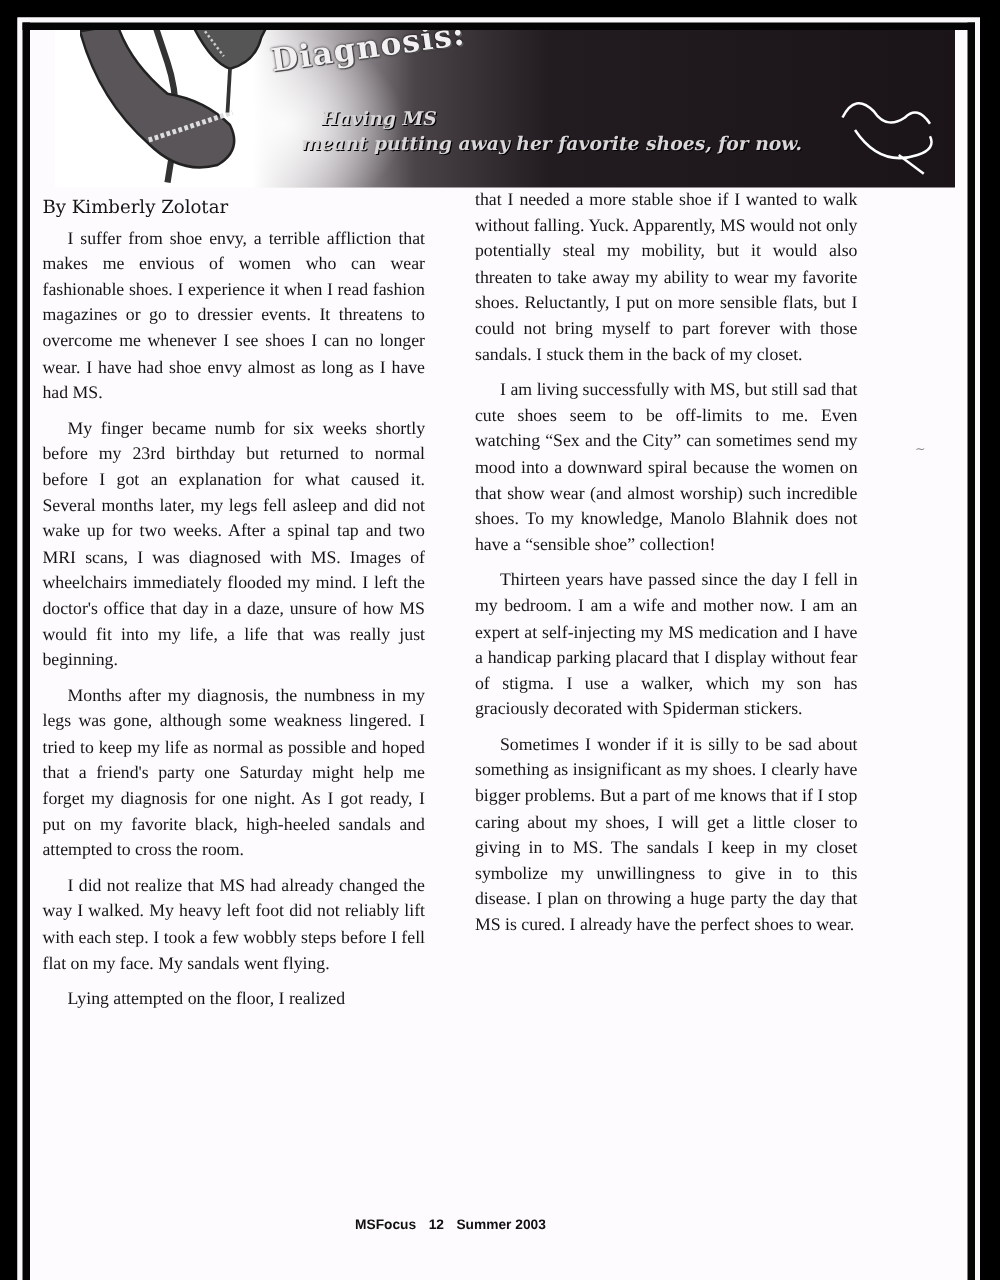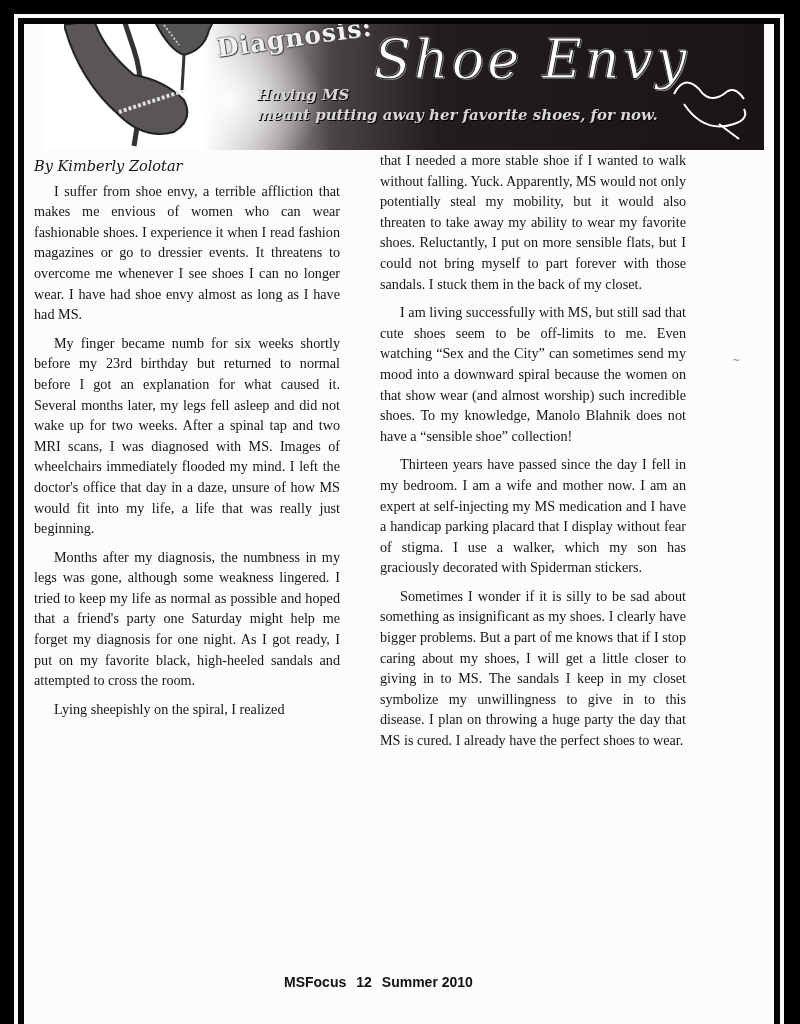--- a/index.html
+++ b/index.html
@@ -50,40 +50,40 @@
     -webkit-text-stroke: 1px #222;
     text-shadow: 1px 1px 0 #999, -1px -1px 0 #888;
   }
   .banner-sub1, .banner-sub2 {
     position: absolute;
     font-family: "DejaVu Serif", serif; font-style: italic; font-weight: bold;
     font-size: 15px; color: #d9d6d8;
     text-shadow: 1px 1px 0 #000;
   }
   .banner-sub1 { left: 213px; top: 62px; }
-  .banner-sub2 { left: 213px; top: 82px; }
+  .banner-sub2 { left: 197px; top: 82px; }
   .shoe-deco {
     position: absolute; left: 620px; top: 40px;
   }
   
   .col {
     position: absolute; top: 126px;
     font-family: "DejaVu Serif", serif; font-size: 14.2px; line-height: 20.6px;
     color: #151515; text-align: justify;
   }
   .col-left { left: 10px; width: 306px; }
   .col-right { left: 356px; width: 306px; }
   .byline {
-    font-style: italic; font-size: 14.5px; margin: 6px 0 4px 0;
+    font-size: 14.5px; margin: 6px 0 4px 0;
   }
   .para { text-indent: 20px; margin: 0 0 8px 0; hyphens: manual; font-family: Liberation Serif, serif; }
   .para.noindent { text-indent: 0; }
   .footer {
     position: absolute; left: 260px; top: 950px;
-    font-family: "Liberation Sans", sans-serif; font-size: 14px; font-weight: bold;
+    font-family: "Liberation Sans", sans-serif; font-size: 11px; font-weight: bold;
     color: #111; display: flex; gap: 10px; align-items: center;
   }
   .footer .pnum { font-weight: bold; }
   .footer .season { font-weight: bold; }
   .speck { position: absolute; color: #888; font-size: 10px; }
 </style>
 </head>
 <body>
 
 <div class="frame-white"></div>
@@ -95,45 +95,45 @@
     <div class="fade"></div>
     <svg class="shoe" width="160" height="130" viewBox="0 0 160 130">
       <path d="M60 0 L70 30 Q80 60 75 95 L70 126" stroke="#333" stroke-width="5" fill="none"></path>
       <path d="M0 5 Q15 60 55 95 Q80 120 110 112 Q130 100 120 80 Q100 60 70 55 Q40 30 30 0 Z" fill="#5a5558" stroke="#222" stroke-width="2"></path>
       <path d="M55 92 L122 70" stroke="#ddd" stroke-width="4" stroke-dasharray="3 2"></path>
       <path d="M90 0 Q105 30 120 35 Q140 30 145 10 L150 0 Z" fill="#555" stroke="#222" stroke-width="2"></path>
       <path d="M120 35 L118 70" stroke="#333" stroke-width="3"></path>
       <path d="M100 5 L115 25" stroke="#ccc" stroke-width="2" stroke-dasharray="2 2"></path>
     </svg>
     <div class="banner-diag">Diagnosis:</div>
-    <div class="banner-title">Shoe Envy</div>
     <div class="banner-sub1">Having MS</div>
     <div class="banner-sub2">meant putting away her favorite shoes, for now.</div>
     <svg class="shoe-deco" width="90" height="80" viewBox="0 0 90 80">
       <path d="M10 30 Q20 10 35 25 Q45 40 60 30 Q70 20 80 35" stroke="#fff" stroke-width="2" fill="none"></path>
       <path d="M20 40 Q40 70 70 60 Q85 55 80 45" stroke="#fff" stroke-width="2" fill="none"></path>
       <path d="M55 60 L75 75" stroke="#fff" stroke-width="2"></path>
     </svg>
   </div>
 
   <div class="col col-left">
     <div class="byline">By Kimberly Zolotar</div>
     <p class="para">I suffer from shoe envy, a terrible affliction that makes me envious of women who can wear fashionable shoes. I experience it when I read fashion magazines or go to dressier events. It threatens to overcome me whenever I see shoes I can no longer wear. I have had shoe envy almost as long as I have had MS.</p>
     <p class="para">My finger became numb for six weeks shortly before my 23rd birthday but returned to normal before I got an explanation for what caused it. Several months later, my legs fell asleep and did not wake up for two weeks. After a spinal tap and two MRI scans, I was diagnosed with MS. Images of wheelchairs immediately flooded my mind. I left the doctor's office that day in a daze, unsure of how MS would fit into my life, a life that was really just beginning.</p>
     <p class="para">Months after my diagnosis, the numbness in my legs was gone, although some weakness lingered. I tried to keep my life as normal as possible and hoped that a friend's party one Saturday might help me forget my diagnosis for one night. As I got ready, I put on my favorite black, high-heeled sandals and attempted to cross the room.</p>
-    <p class="para">Lying sheepishly on the spiral, I realized</p>
+    <p class="para">I did not realize that MS had already changed the way I walked. My heavy left foot did not reliably lift with each step. I took a few wobbly steps before I fell flat on my face. My sandals went flying.</p>
+    <p class="para">Lying attempted on the floor, I realized</p>
   </div>
 
   <div class="col col-right">
     <p class="para noindent">that I needed a more stable shoe if I wanted to walk without falling. Yuck. Apparently, MS would not only potentially steal my mobility, but it would also threaten to take away my ability to wear my favorite shoes. Reluctantly, I put on more sensible flats, but I could not bring myself to part forever with those sandals. I stuck them in the back of my closet.</p>
     <p class="para">I am living successfully with MS, but still sad that cute shoes seem to be off-limits to me. Even watching “Sex and the City” can sometimes send my mood into a downward spiral because the women on that show wear (and almost worship) such incredible shoes. To my knowledge, Manolo Blahnik does not have a “sensible shoe” collection!</p>
     <p class="para">Thirteen years have passed since the day I fell in my bedroom. I am a wife and mother now. I am an expert at self-injecting my MS medication and I have a handicap parking placard that I display without fear of stigma. I use a walker, which my son has graciously decorated with Spiderman stickers.</p>
     <p class="para">Sometimes I wonder if it is silly to be sad about something as insignificant as my shoes. I clearly have bigger problems. But a part of me knows that if I stop caring about my shoes, I will get a little closer to giving in to MS. The sandals I keep in my closet symbolize my unwillingness to give in to this disease. I plan on throwing a huge party the day that MS is cured. I already have the perfect shoes to wear.</p>
   </div>
 
   <span class="speck" style="left:708px; top:330px;">~</span>
 
   <div class="footer">
     <span>MSFocus</span>
     <span class="pnum">12</span>
-    <span class="season">Summer 2010</span>
+    <span class="season">Summer 2003</span>
   </div>
 </div>
 
 </body></html>

